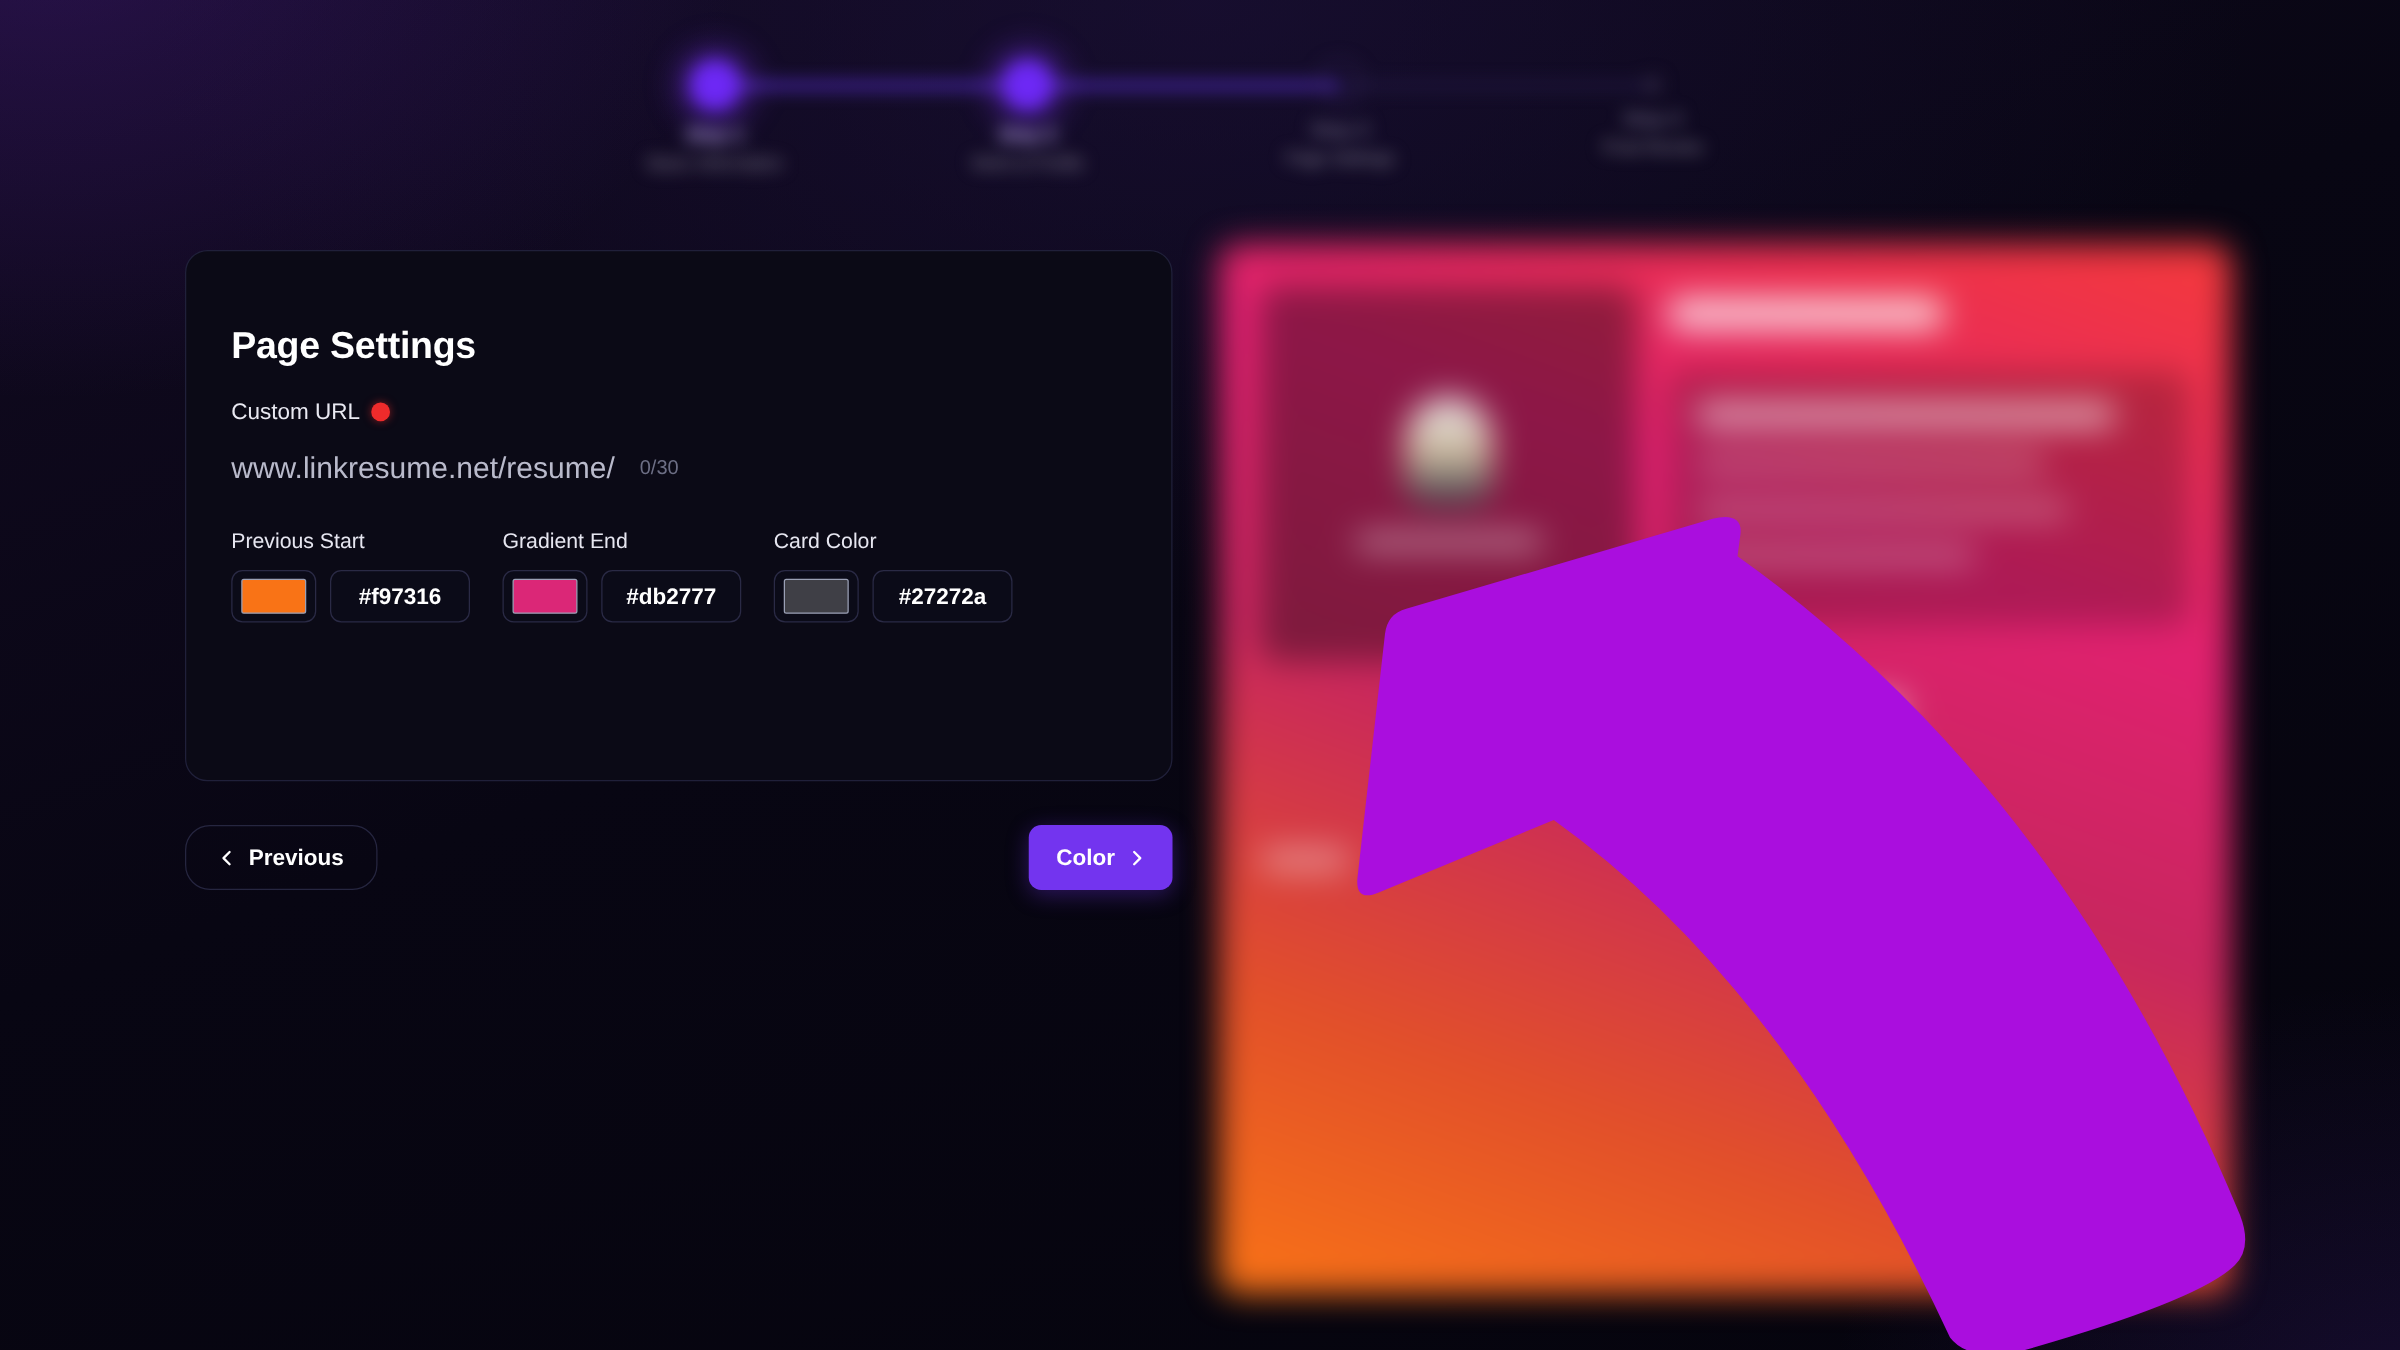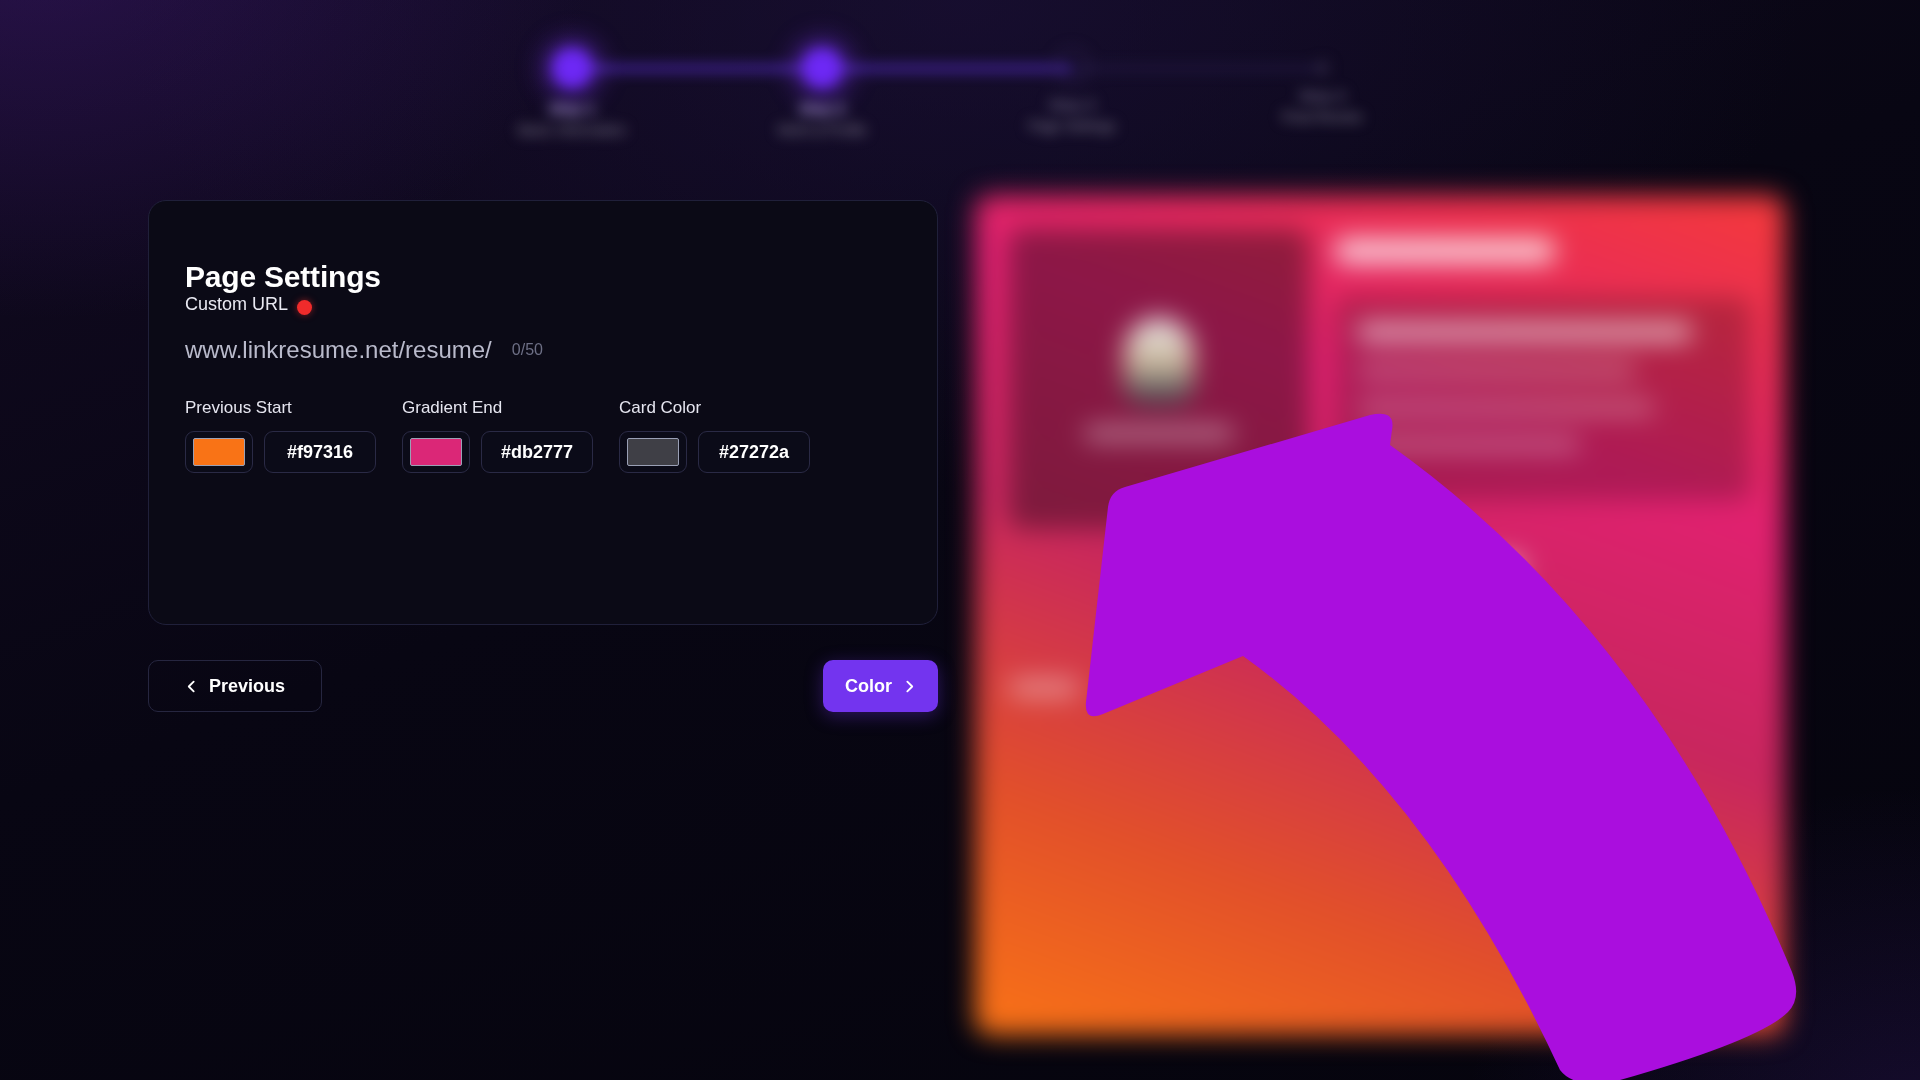--- a/index.html
+++ b/index.html
@@ -119,22 +119,23 @@
   .card-title {
     font-size: 30px;
     font-weight: 700;
     color: #ffffff;
     letter-spacing: -0.2px;
     margin-top: 19px;
   }
 
   .field-label-row {
     display: flex;
-    align-items: flex-end;
+    align-items: center;
     gap: 9px;
+    margin-top: 25px;
   }
   .field-label {
     font-size: 18px;
     color: #e9e9f2;
     font-weight: 400;
   }
   .status-dot {
     width: 15px; height: 15px;
     border-radius: 50%;
     background: #ef2b2b;
@@ -248,24 +249,24 @@
     width: 790px;
     display: flex;
     justify-content: space-between;
     align-items: center;
   }
   .btn-prev {
     display: inline-flex;
     align-items: center;
     gap: 11px;
     height: 52px;
-    padding: 0 36px;
+    padding: 0 26px;
     background: transparent;
     border: 1px solid #262640;
-    border-radius: 10px;
+    border-radius: 20px;
     color: #ffffff;
     font-size: 18px;
     font-weight: 600;
     font-family: "Liberation Sans", sans-serif;
     cursor: pointer;
   }
   .btn-next {
     display: inline-flex;
     align-items: center;
     gap: 11px;
@@ -425,21 +426,21 @@
 <div class="settings-card">
   <div class="card-title">Page Settings</div>
 
   <div class="field-label-row">
     <span class="field-label">Custom URL</span>
     <span class="status-dot"></span>
   </div>
 
   <div class="url-row">
     <span class="url-prefix">www.linkresume.net/resume/</span>
-    <span class="char-count">0/50</span>
+    <span class="char-count">0/30</span>
   </div>
 
   <div class="colors-row">
 
     <div>
       <div class="color-group-label">Previous Start</div>
       <div class="color-controls">
         <div class="swatch-btn">
           <div class="swatch" style="background:#f97316"></div>
         </div>

